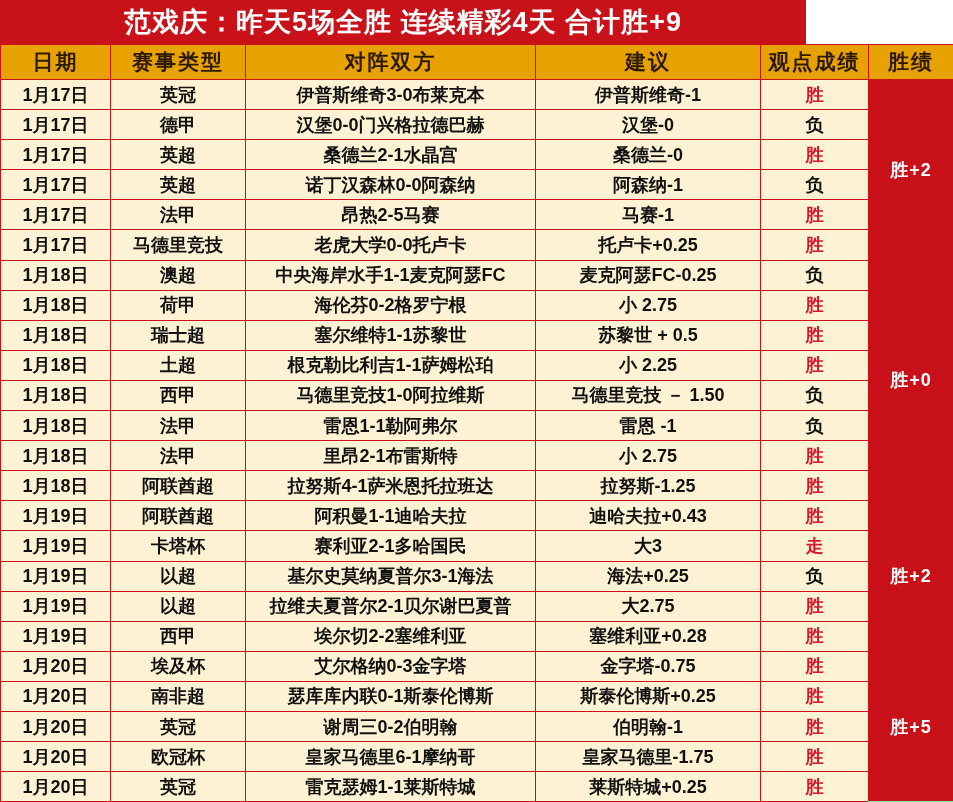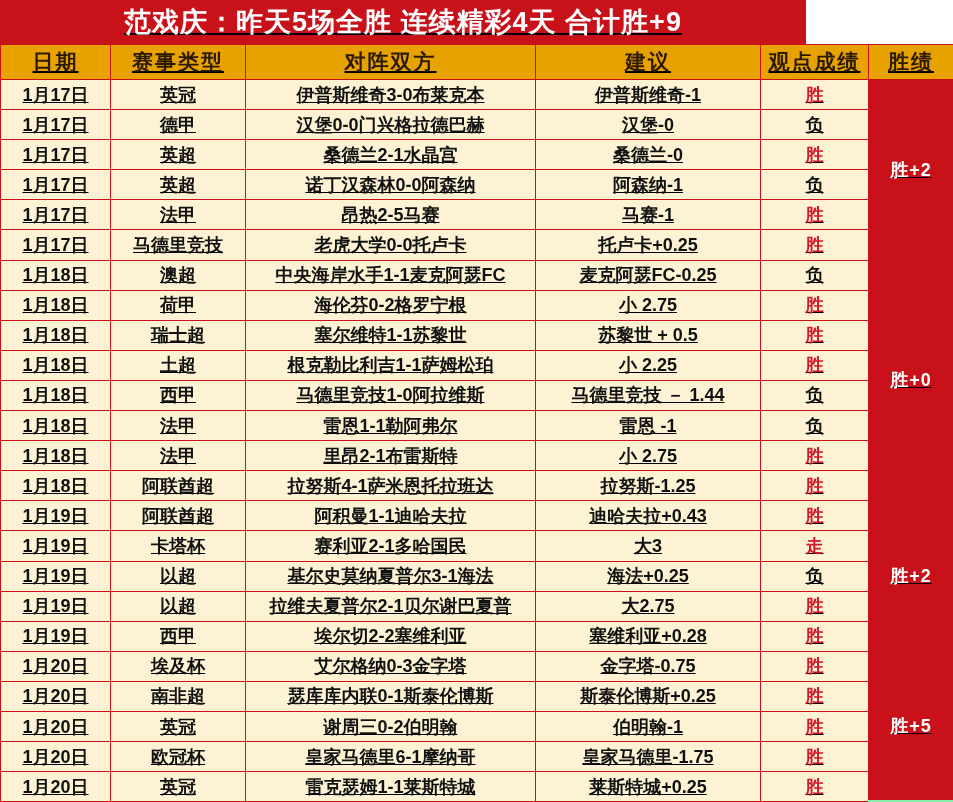--- a/index.html
+++ b/index.html
@@ -11,21 +11,20 @@
     width: 953px;
     height: 802px;
     font-family: "Liberation Sans", "DejaVu Sans", sans-serif;
     overflow: hidden;
   }
   #sheet {
     width: 806px;
     height: 802px;
     position: relative;
     background: #22c55e;
-    text-decoration: underline;
   }
   
   .title-bar {
     height: 44px;
     background: #c9111a;
     display: flex;
     align-items: center;
     justify-content: center;
   }
   .title-text {
@@ -106,21 +105,21 @@
     color: #ffffff;
     font-size: 31px;
     font-weight: bold;
     letter-spacing: 1px;
     border-left: 1px solid #c9111a;
     border-right: 1px solid #c9111a;
     border-top: 1px solid #ffffff;
     border-bottom: 1px solid #ffffff;
   }
   td.streak.first { border-top: 1px solid #c9111a; }
-  td.streak.last  { border-bottom: 3px solid #86efac; }
+  td.streak.last  { border-bottom: 1px solid #86efac; }
 </style>
 </head>
 <body>
 
 <div id="sheet">
 
   <div class="title-bar">
     <div class="title-text">范戏庆：昨天5场全胜  连续精彩4天  合计胜+9</div>
   </div>
 
@@ -211,21 +210,21 @@
           <td class="date">1月18日</td>
           <td class="league">土超</td>
           <td class="match">根克勒比利吉1-1萨姆松珀</td>
           <td class="advice">小  2.25</td>
           <td class="result win">胜</td>
         </tr>
         <tr class="row">
           <td class="date">1月18日</td>
           <td class="league">西甲</td>
           <td class="match">马德里竞技1-0阿拉维斯</td>
-          <td class="advice">马德里竞技 － 1.44</td>
+          <td class="advice">马德里竞技 － 1.50</td>
           <td class="result lose">负</td>
         </tr>
         <tr class="row">
           <td class="date">1月18日</td>
           <td class="league">法甲</td>
           <td class="match">雷恩1-1勒阿弗尔</td>
           <td class="advice">雷恩 -1</td>
           <td class="result lose">负</td>
         </tr>
         <tr class="row">

